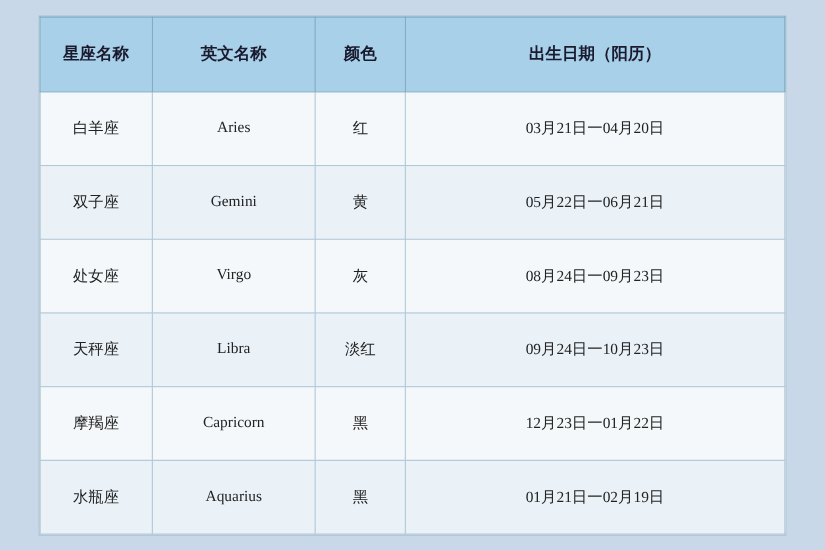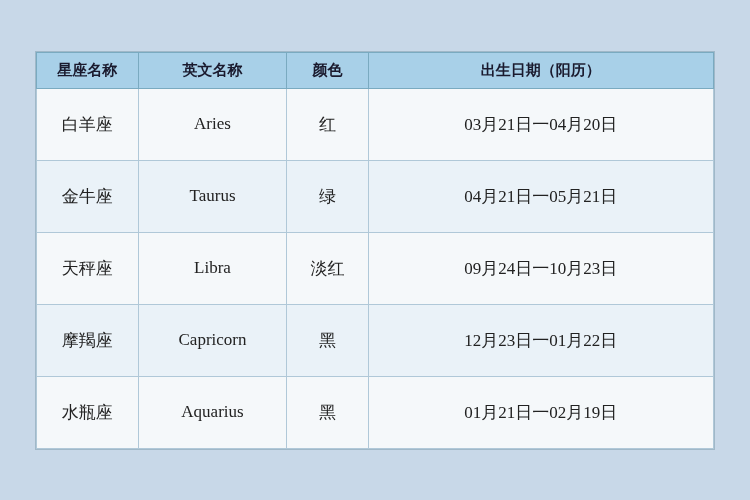--- a/index.html
+++ b/index.html
@@ -25,32 +25,32 @@
     }
 
     table {
       width: 100%;
       border-collapse: collapse;
     }
 
     thead tr th {
       background-color: #a8d0e8;
       border: 1px solid #7aaac0;
-      padding: 8px 6px;
+      padding: 24px 6px;
       text-align: center;
       font-size: 15px;
       font-weight: bold;
       color: #1a1a2e;
     }
 
     tbody tr td {
       border: 1px solid #b0c8d8;
       padding: 24px 6px;
       text-align: center;
-      font-size: 17px;
+      font-size: 14px;
       color: #222;
       background-color: #f5f8fa;
     }
 
     tbody tr:nth-child(even) td {
       background-color: #eaf2f8;
     }
 
     .col-chinese { width: 15%; }
     .col-english { width: 22%; }
@@ -71,24 +71,30 @@
       </tr>
     </thead>
     <tbody id="table-body">
     <tr>
           <td>白羊座</td>
           <td>Aries</td>
           <td>红</td>
           <td>03月21日一04月20日</td>
         </tr>
         <tr>
-          <td>金牛座</td>
-          <td>Taurus</td>
-          <td>绿</td>
-          <td>04月21日一05月21日</td>
+          <td>双子座</td>
+          <td>Gemini</td>
+          <td>黄</td>
+          <td>05月22日一06月21日</td>
+        </tr>
+        <tr>
+          <td>处女座</td>
+          <td>Virgo</td>
+          <td>灰</td>
+          <td>08月24日一09月23日</td>
         </tr>
         <tr>
           <td>天秤座</td>
           <td>Libra</td>
           <td>淡红</td>
           <td>09月24日一10月23日</td>
         </tr>
         <tr>
           <td>摩羯座</td>
           <td>Capricorn</td>

